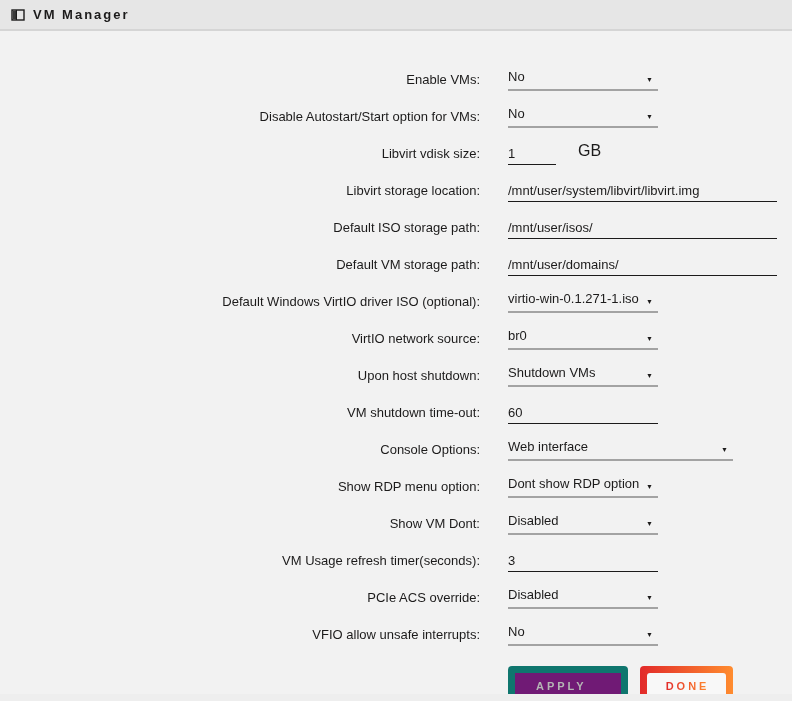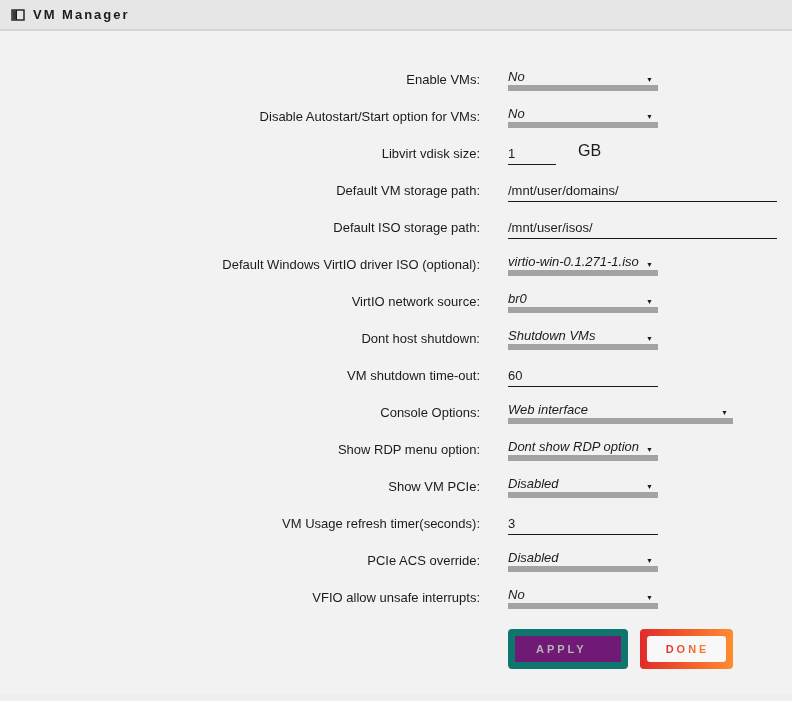--- a/index.html
+++ b/index.html
@@ -46,26 +46,25 @@
     flex: 0 0 480px;
   }
   .row-value {
     margin-left: 28px;
     display: flex;
     align-items: flex-start;
   }
   .select-box {
     position: relative;
     height: 22px;
-    border-bottom: 6px solid #a3a3a3;
+    border-bottom: 2px solid #a3a3a3;
     font-size: 13px;
     line-height: 15px;
     cursor: pointer;
     display: block;
-    font-style: italic;
   }
   .select-box .select-value { display: inline-block; }
   .select-box .caret {
     position: absolute;
     right: 5px;
     top: 3px;
     font-size: 7px;
     color: #1c1b1b;
   }
   .text-input {
@@ -177,51 +176,57 @@
   </div>
 
   <div class="form-row">
     <label class="row-label">Libvirt vdisk size:</label>
     <div class="row-value">
           <input type="text" class="text-input w-xs" value="1" style="">
           <span class="suffix">GB</span>
         </div>
   </div>
 
+  <div class="form-row">
+    <label class="row-label">Libvirt storage location:</label>
+    <div class="row-value">
+          <input type="text" class="text-input w-lg" value="/mnt/user/system/libvirt/libvirt.img" style="">
+        </div>
+  </div>
+
+  <div class="form-row">
+    <label class="row-label">Default ISO storage path:</label>
+    <div class="row-value">
+          <input type="text" class="text-input w-lg" value="/mnt/user/isos/" style="">
+        </div>
+  </div>
 
   <div class="form-row">
     <label class="row-label">Default VM storage path:</label>
     <div class="row-value">
           <input type="text" class="text-input w-lg" value="/mnt/user/domains/" style="">
         </div>
   </div>
 
   <div class="form-row">
-    <label class="row-label">Default ISO storage path:</label>
-    <div class="row-value">
-          <input type="text" class="text-input w-lg" value="/mnt/user/isos/" style="">
-        </div>
-  </div>
-
-  <div class="form-row">
     <label class="row-label">Default Windows VirtIO driver ISO (optional):</label>
     <div class="row-value">
           <div class="select-box w-sm"><span class="select-value">virtio-win-0.1.271-1.iso</span><span class="caret">▼</span></div>
         </div>
   </div>
 
   <div class="form-row">
     <label class="row-label">VirtIO network source:</label>
     <div class="row-value">
           <div class="select-box w-sm"><span class="select-value">br0</span><span class="caret">▼</span></div>
         </div>
   </div>
 
   <div class="form-row">
-    <label class="row-label">Dont host shutdown:</label>
+    <label class="row-label">Upon host shutdown:</label>
     <div class="row-value">
           <div class="select-box w-sm"><span class="select-value">Shutdown VMs</span><span class="caret">▼</span></div>
         </div>
   </div>
 
   <div class="form-row">
     <label class="row-label">VM shutdown time-out:</label>
     <div class="row-value">
           <input type="text" class="text-input w-sm" value="60" style="">
         </div>
@@ -235,21 +240,21 @@
   </div>
 
   <div class="form-row">
     <label class="row-label">Show RDP menu option:</label>
     <div class="row-value">
           <div class="select-box w-sm"><span class="select-value">Dont show RDP option</span><span class="caret">▼</span></div>
         </div>
   </div>
 
   <div class="form-row">
-    <label class="row-label">Show VM PCIe:</label>
+    <label class="row-label">Show VM Dont:</label>
     <div class="row-value">
           <div class="select-box w-sm"><span class="select-value">Disabled</span><span class="caret">▼</span></div>
         </div>
   </div>
 
   <div class="form-row">
     <label class="row-label">VM Usage refresh timer(seconds):</label>
     <div class="row-value">
           <input type="text" class="text-input w-sm" value="3" style="">
         </div>

